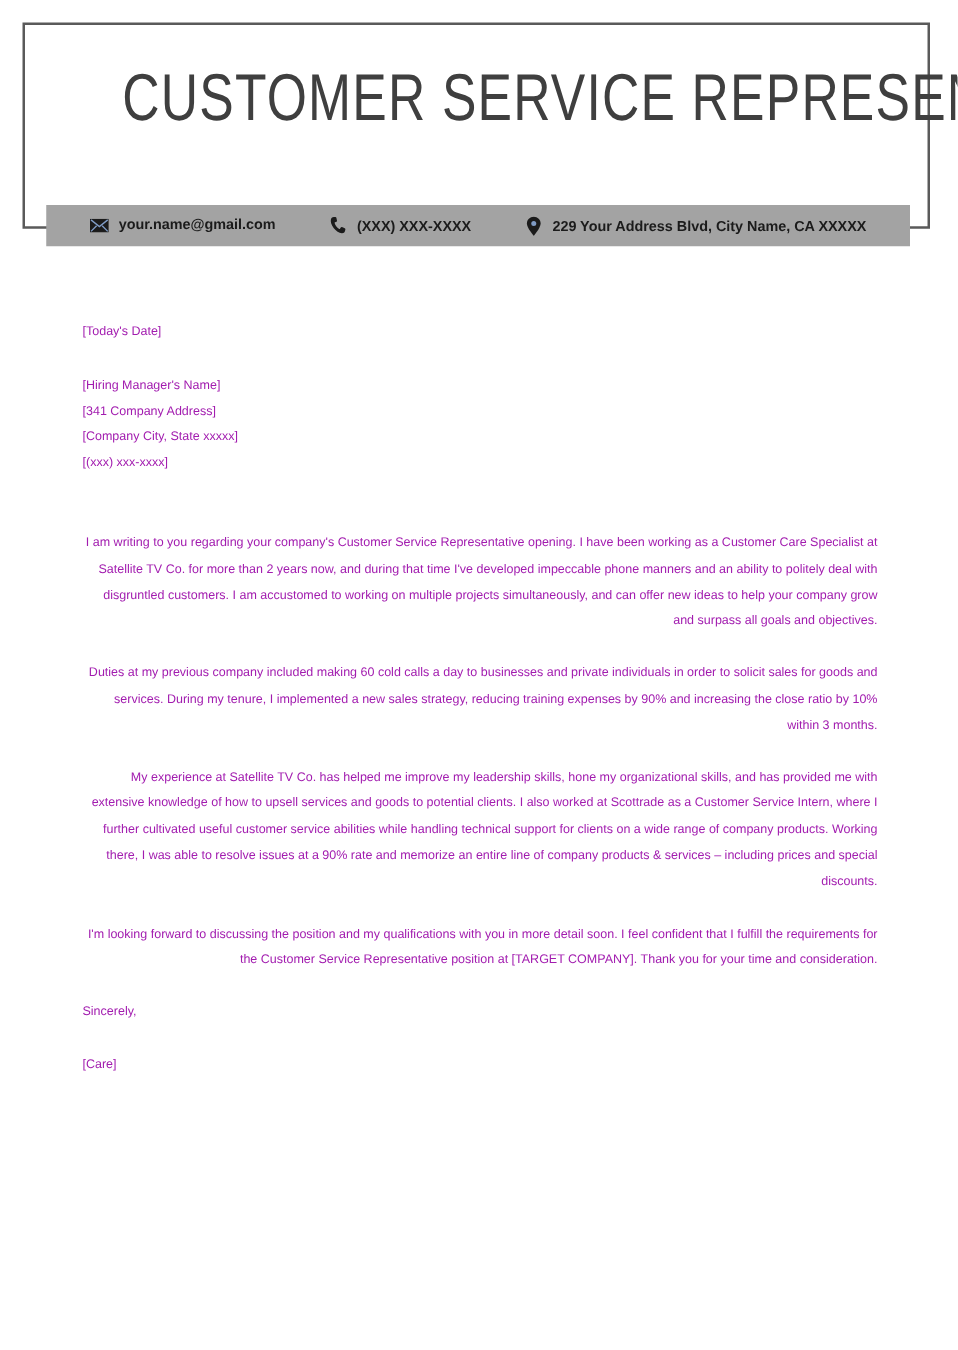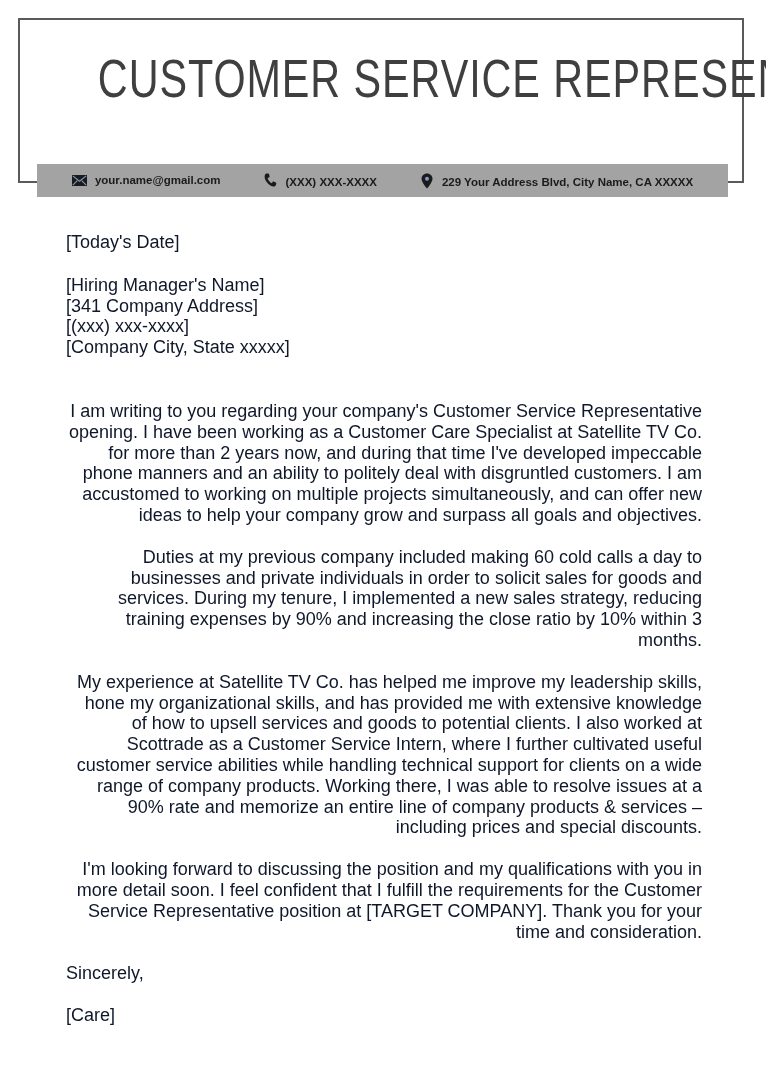--- a/index.html
+++ b/index.html
@@ -87,24 +87,24 @@
     width: 16px;
     height: 16px;
     flex: 0 0 auto;
   }
   .ci-icon svg { display: block; }
 
   
   .letter {
     position: absolute;
     left: 66px;
-    top: 232px;
+    top: 256px;
     width: 636px;
-    color: #0f172a;
-    font-size: 18px;
+    color: #a21caf;
+    font-size: 10px;
     line-height: 20.8px;
   }
   .letter .line {
     margin: 0;
     white-space: nowrap;
   }
   .spacer-sm { height: 22px; }
   .spacer-md { height: 21px; }
   .para {
     margin: 0;
@@ -156,22 +156,22 @@
 
   <div class="letter">
 
     <p class="line">[Today's Date]</p>
 
     <div class="spacer-sm"></div>
 
     <div>
       <p class="line">[Hiring Manager's Name]</p>
       <p class="line">[341 Company Address]</p>
+      <p class="line">[Company City, State xxxxx]</p>
       <p class="line">[(xxx) xxx-xxxx]</p>
-      <p class="line">[Company City, State xxxxx]</p>
     </div>
 
     <div class="spacer-sm"></div>
 
 
     <div class="spacer-md"></div>
 
     <p class="para">I am writing to you regarding your company's Customer Service Representative opening. I have been working as a Customer Care Specialist at Satellite TV Co. for more than 2 years now, and during that time I've developed impeccable phone manners and an ability to politely deal with disgruntled customers. I am accustomed to working on multiple projects simultaneously, and can offer new ideas to help your company grow and surpass all goals and objectives.</p>
 
     <div class="spacer-md"></div>

